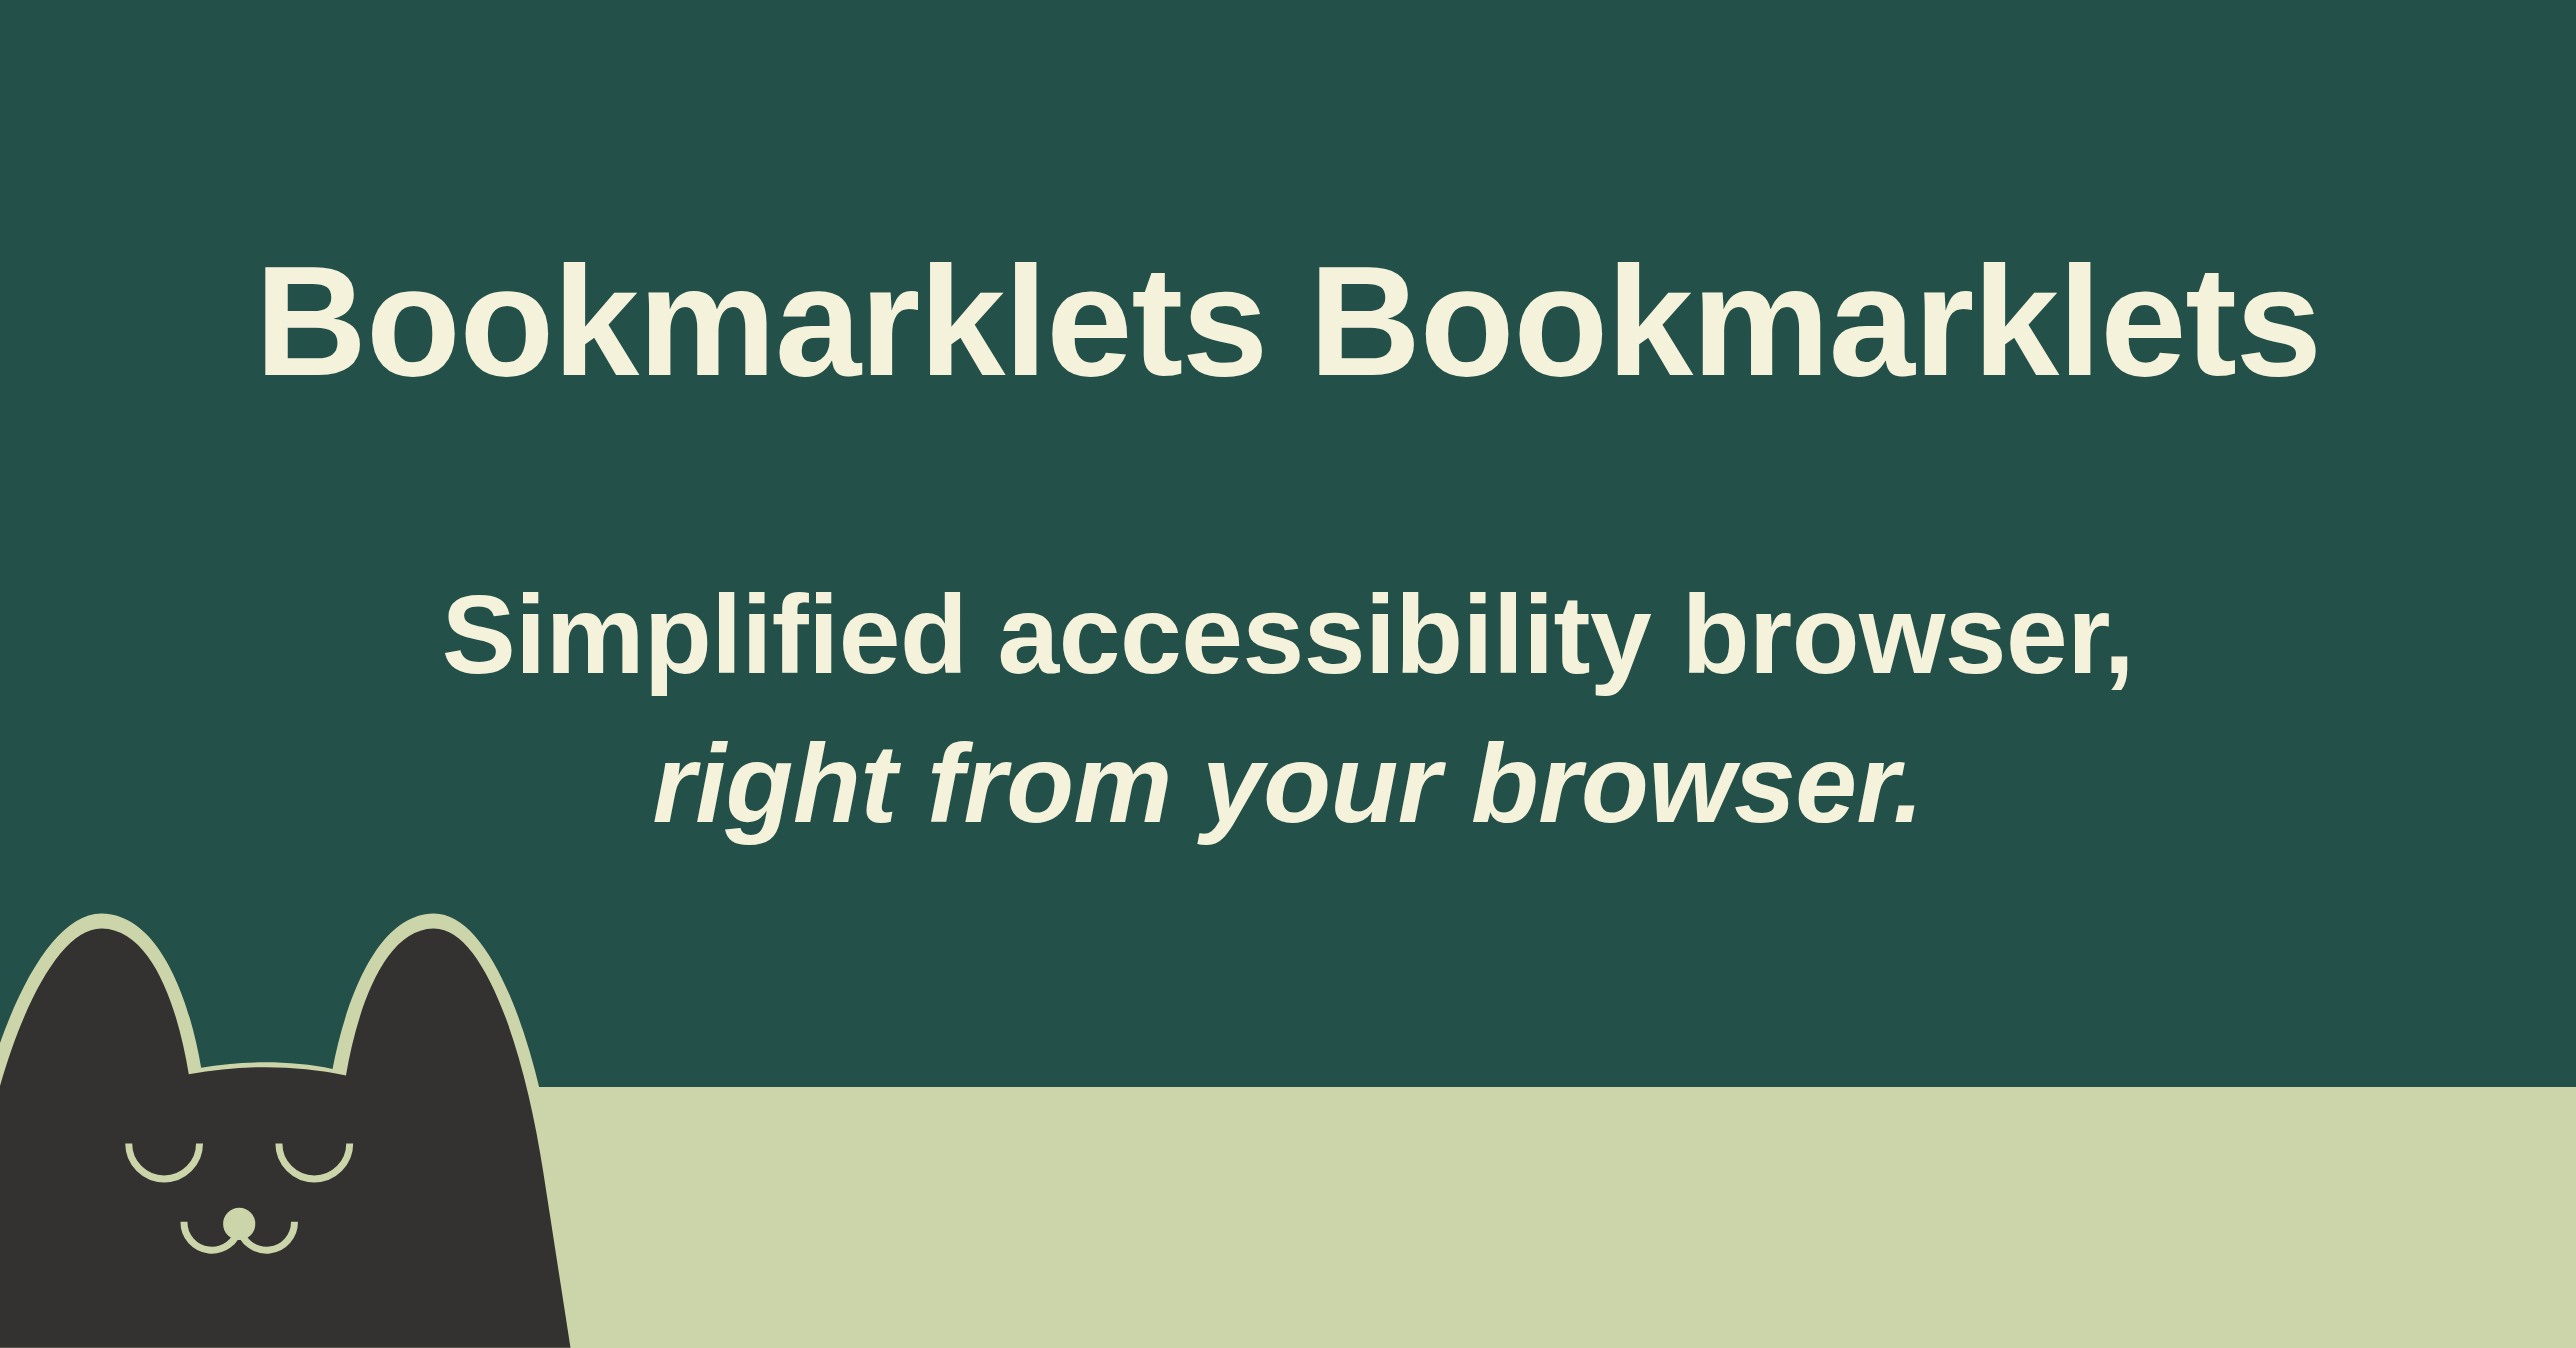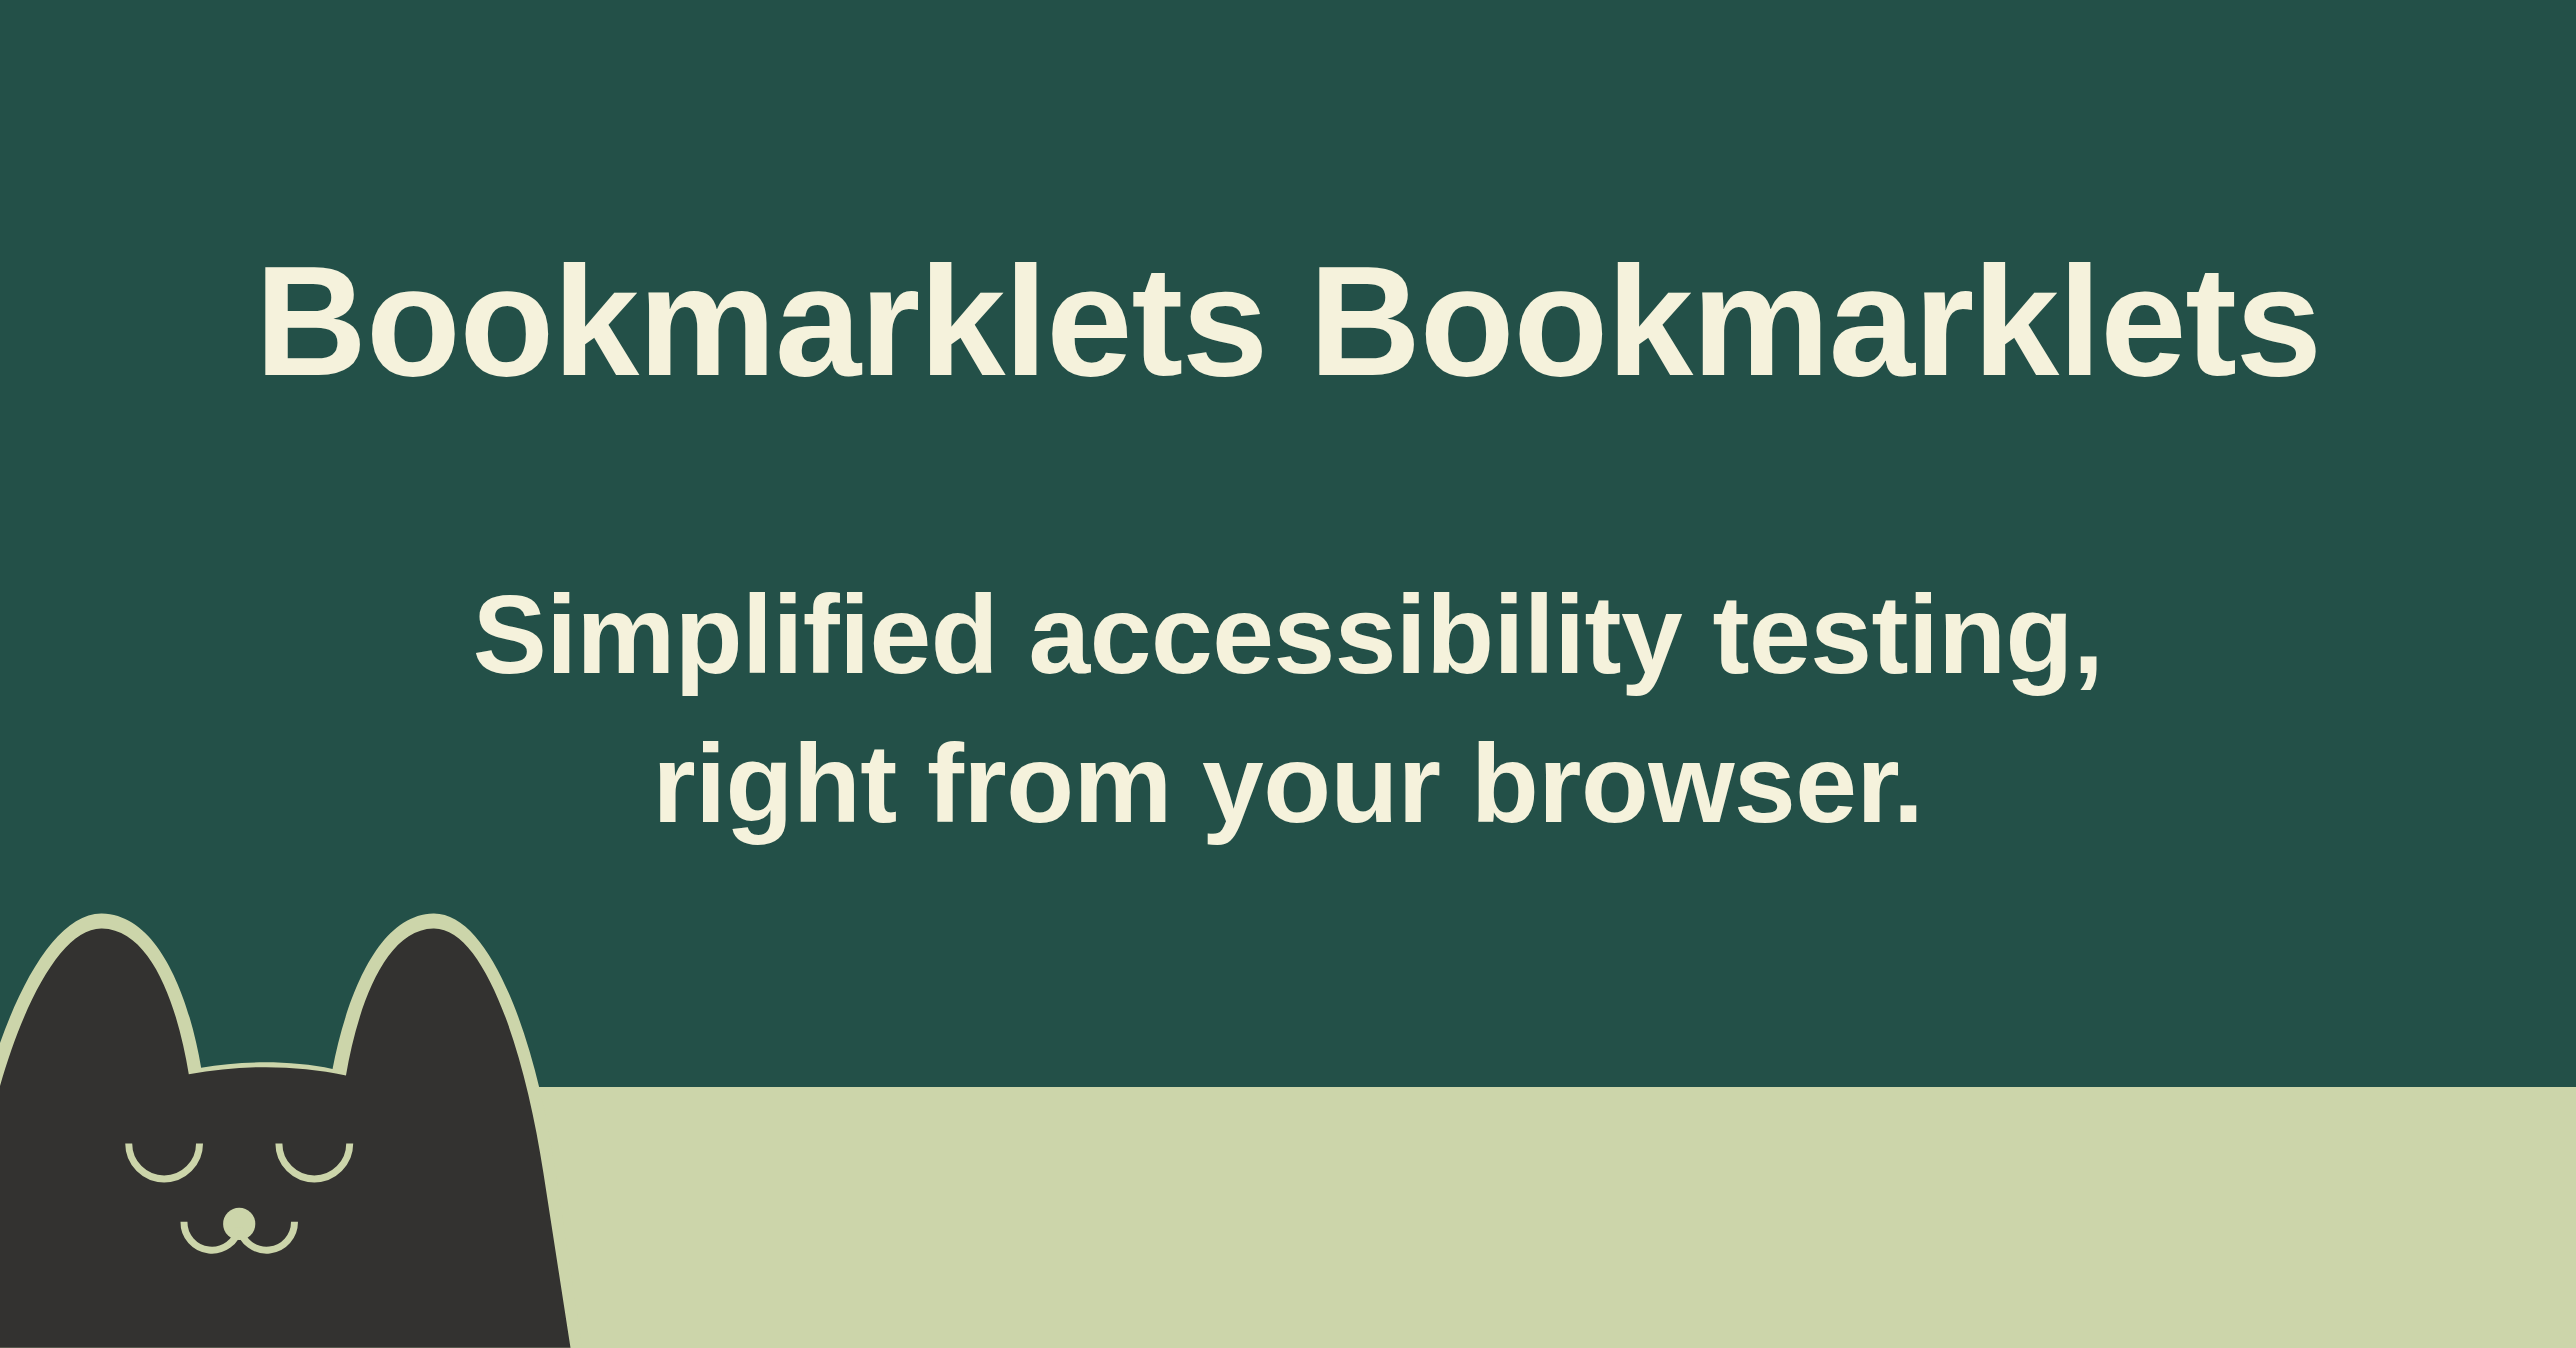--- a/index.html
+++ b/index.html
@@ -64,20 +64,21 @@
     line-height: 1.34;
     font-weight: 700;
   }
   .hero-sub-line1 {
     display: block;
     font-style: normal;
     letter-spacing: -0.5px;
   }
   .hero-sub-line2 {
     display: block;
+    font-style: italic;
     letter-spacing: -0.5px;
   }
 
   
   .cat-wrap {
     position: absolute;
     left: 0;
     top: 880px;
     width: 590px;
     height: 468px;
@@ -98,21 +99,21 @@
 
 <div id="stage">
 
   <div class="band-top"></div>
   <div class="band-bottom"></div>
 
   <div class="hero">
     <h1 class="hero-title">Bookmarklets Bookmarklets</h1>
 
     <div class="hero-sub">
-      <span class="hero-sub-line1">Simplified accessibility testing,</span>
+      <span class="hero-sub-line1">Simplified accessibility browser,</span>
       <span class="hero-sub-line2">right from your browser.</span>
     </div>
   </div>
 
   <div class="cat-wrap">
     <svg width="590" height="468" viewBox="0 0 1100 872" xmlns="http://www.w3.org/2000/svg" aria-hidden="true">
       <defs>
         <clipPath id="stageClip">
           <rect x="0" y="0" width="1100" height="872"></rect>
         </clipPath>

